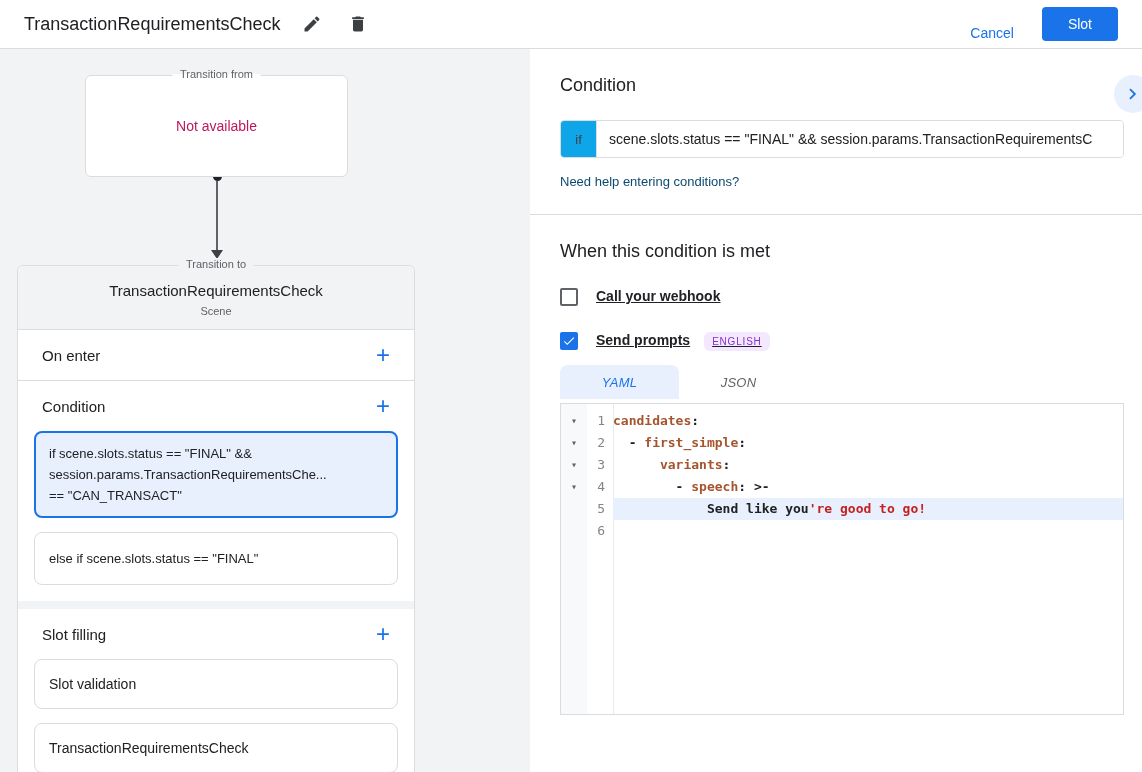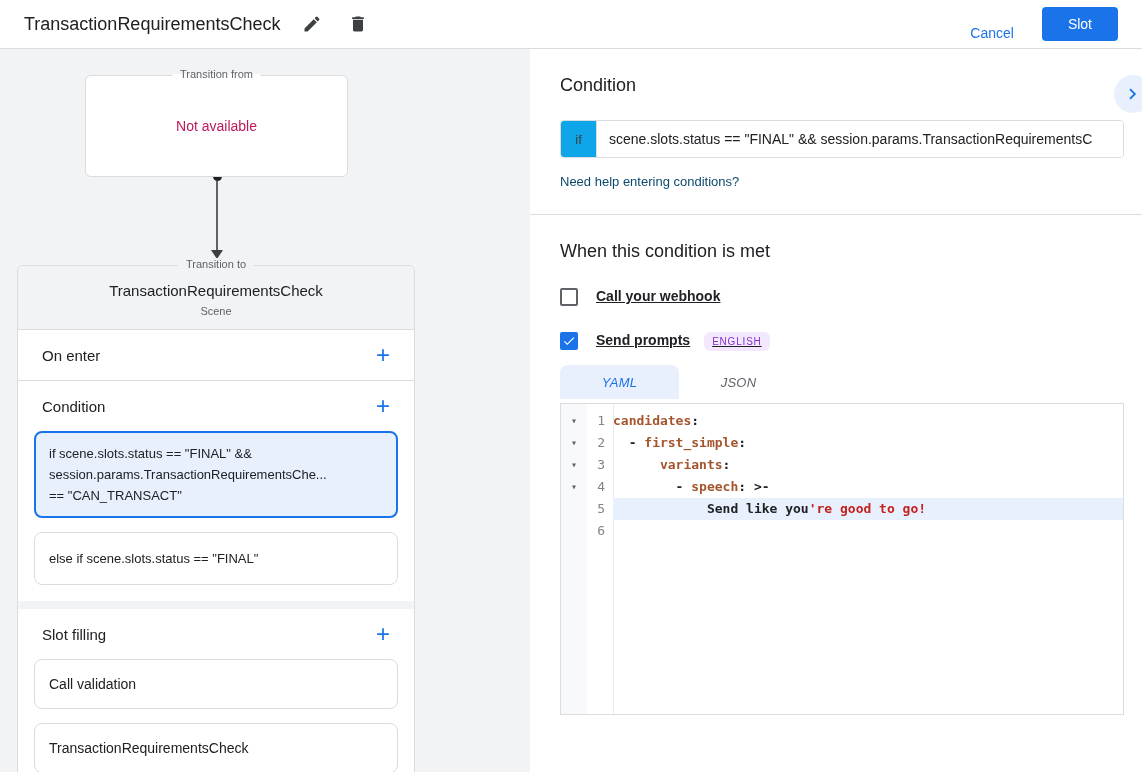--- a/index.html
+++ b/index.html
@@ -185,21 +185,21 @@
             </div>
           </div>
       </div>
 
       <div class="section last">
         <div class="srow">
           <span>Slot filling</span>
           <span class="plus"><span>+</span></span>
         </div>
         <div class="cards">
-            <div class="slot-card">Call validation</div>
+            <div class="slot-card">Slot validation</div>
             <div class="slot-card">TransactionRequirementsCheck</div>
           </div>
       </div>
     </div>
   </aside>
 
   <main class="detail">
 
     <button class="collapse-btn">
       <span style="display:flex;">

